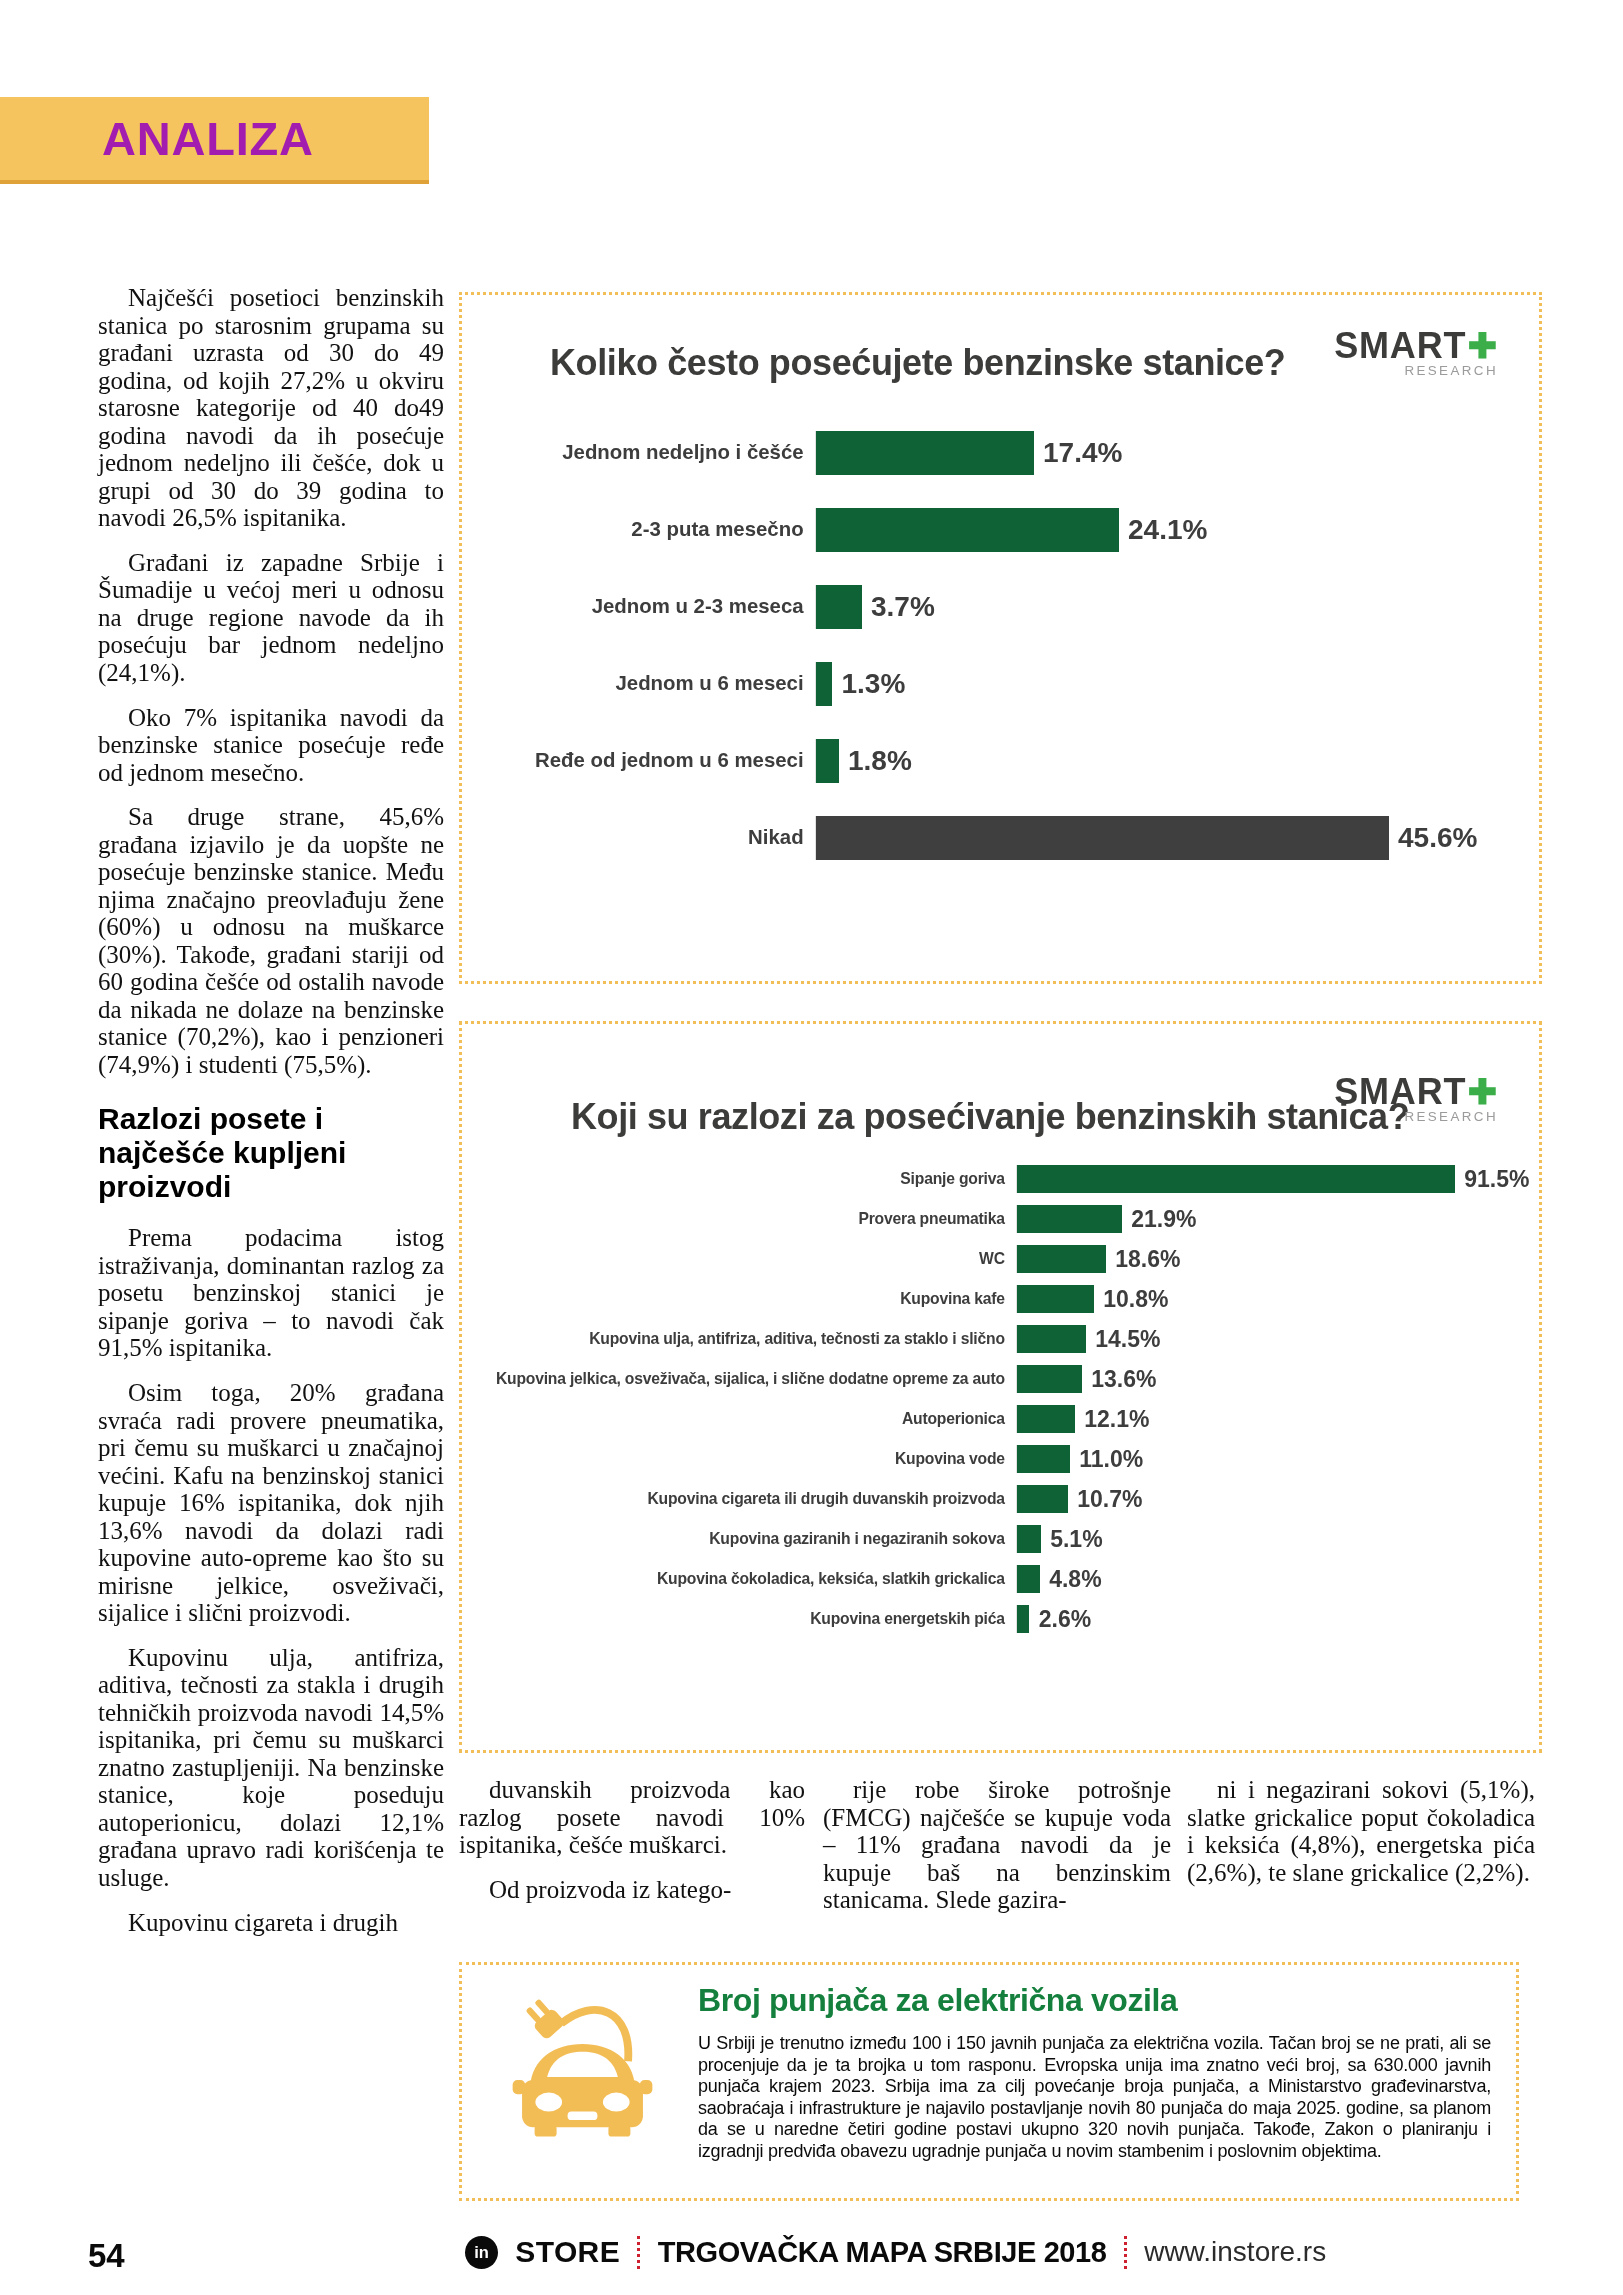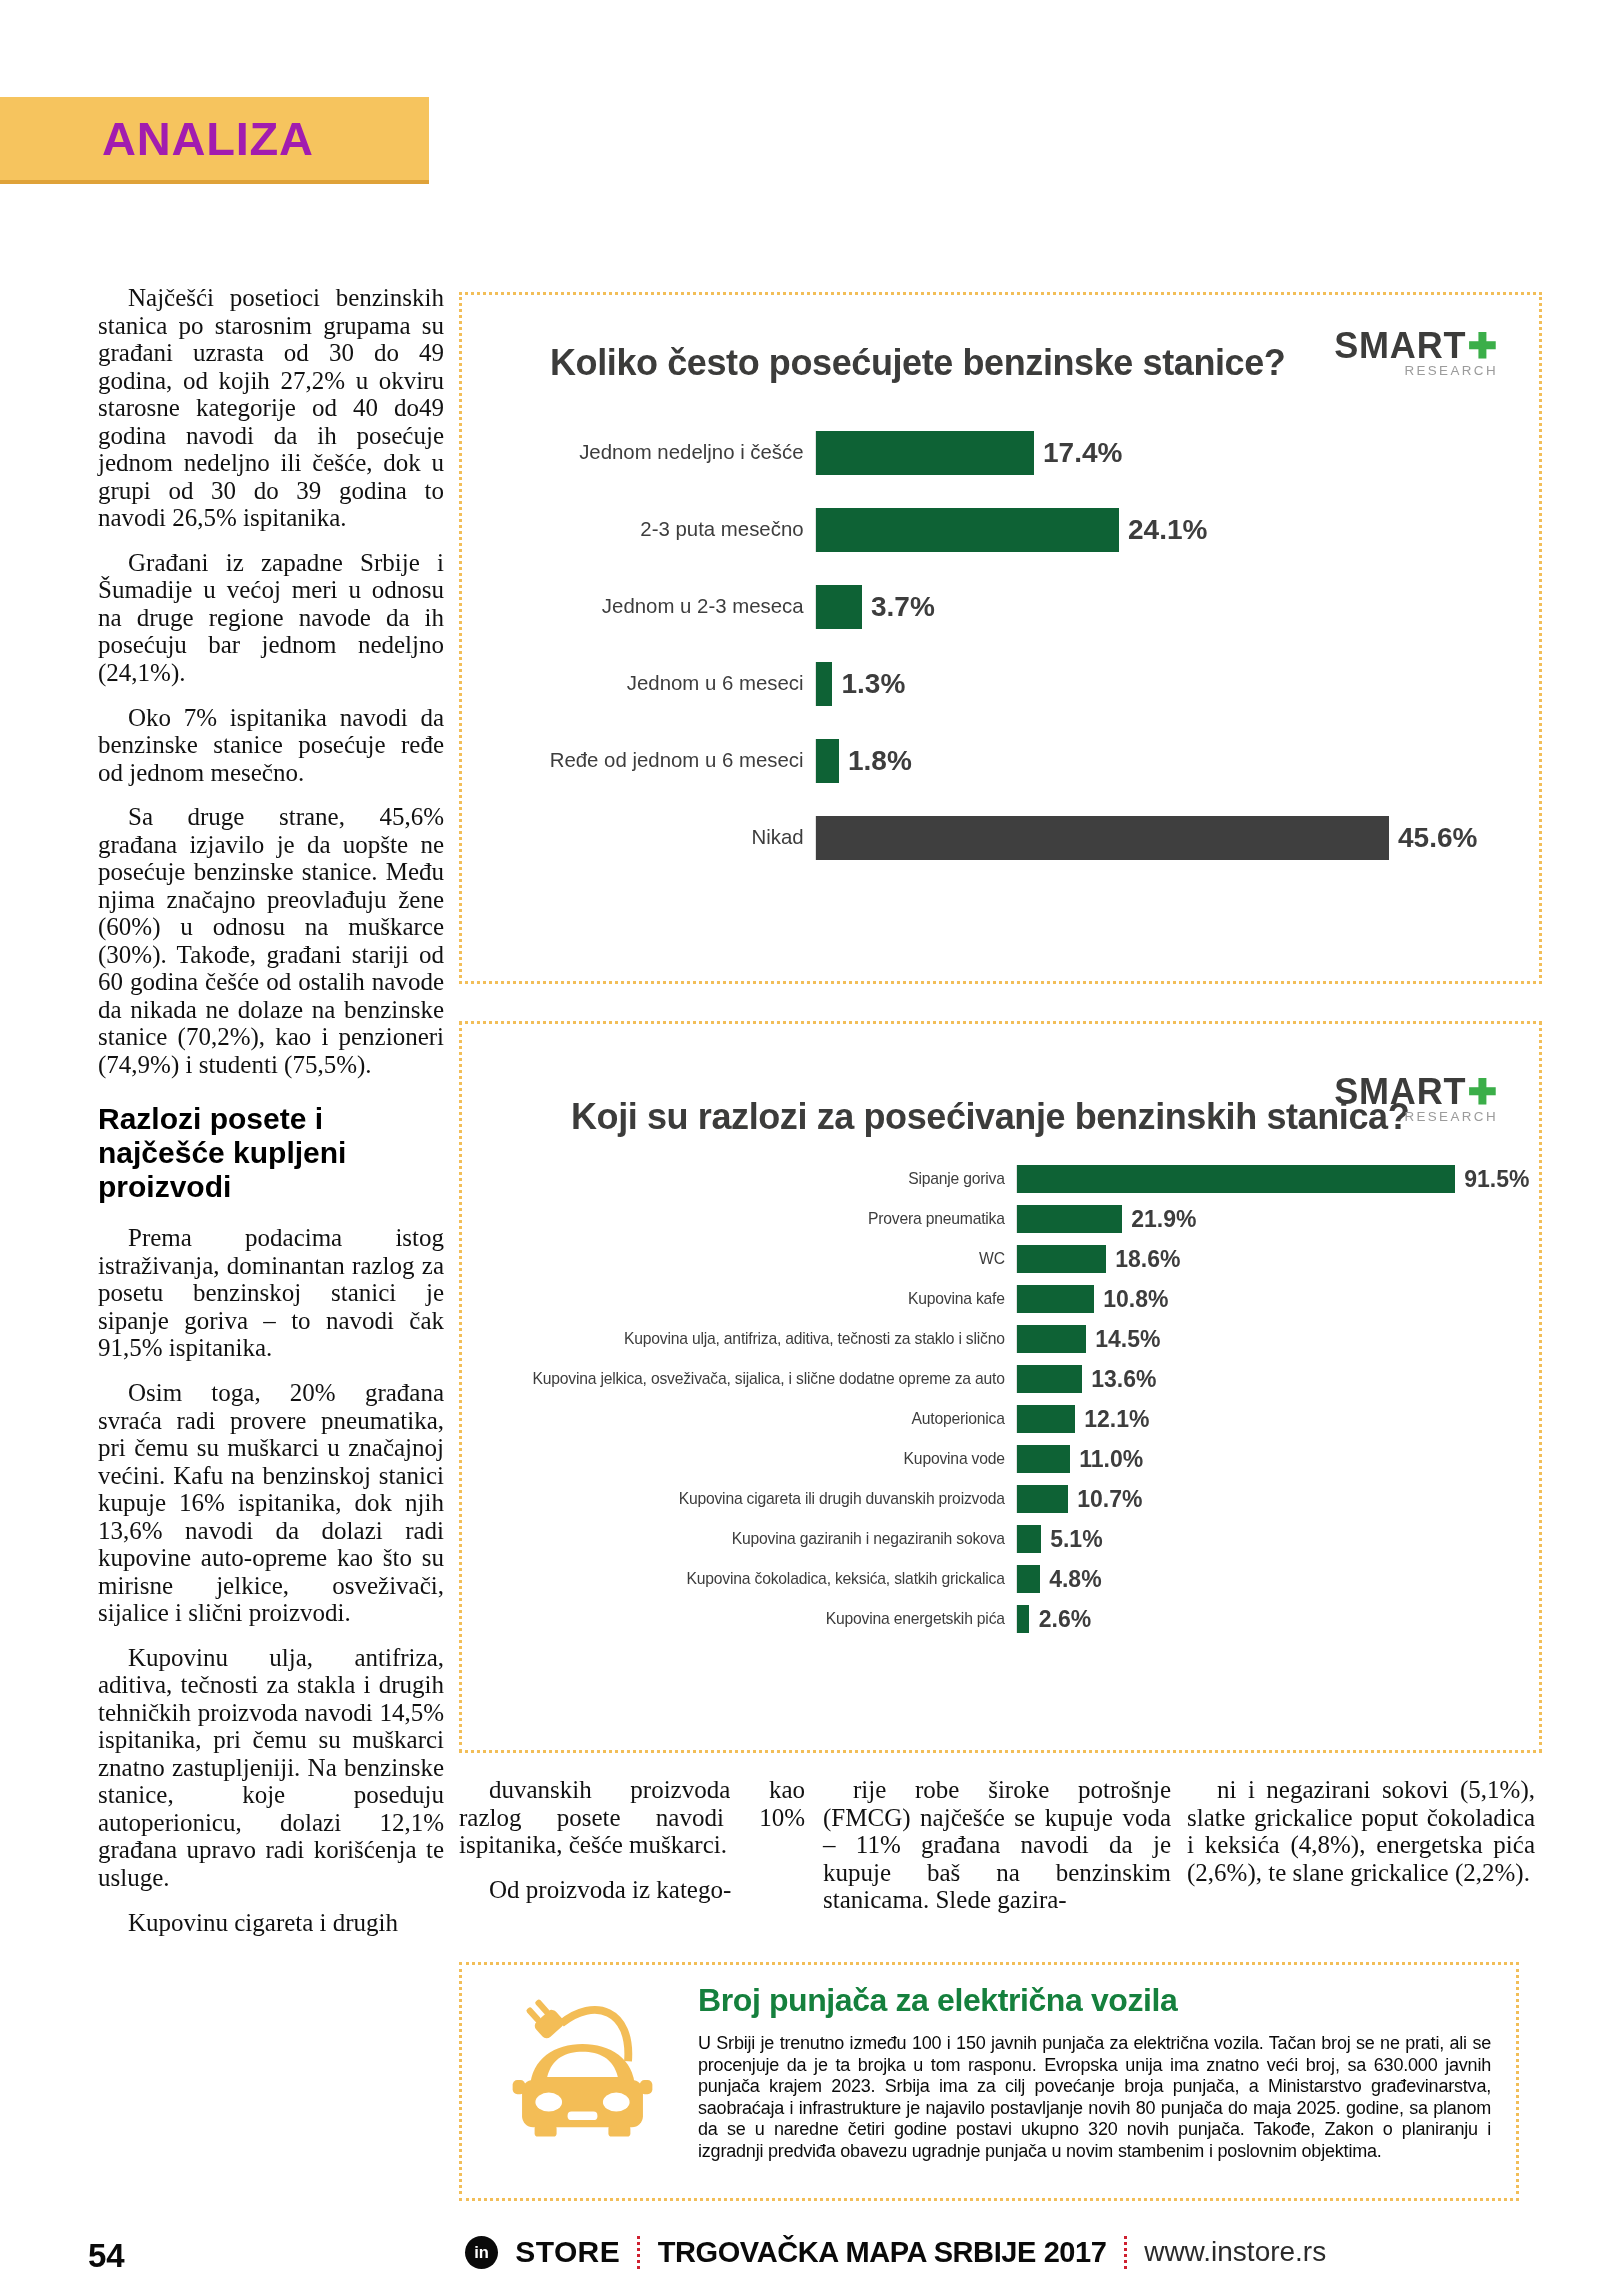--- a/index.html
+++ b/index.html
@@ -43,21 +43,21 @@
              color:#3c3c3b;letter-spacing:0.8px;line-height:35px;display:flex;align-items:center;}
   .smart-plus{color:#3BAE49;font-size:35px;margin-left:1.6px;line-height:31px;}
   .smart-research{font-family:"Liberation Sans",sans-serif;font-size:13.4px;color:#9b9b9b;
                   letter-spacing:2.4px;margin-top:0px;}
 
   
   .rows{position:absolute;font-family:"Liberation Sans",sans-serif;}
   #c1-rows{left:19.6px;top:119px;right:27.5px;}
   #c2-rows{left:11.8px;top:135px;right:6.3px;}
   .crow{display:flex;align-items:center;}
-  .clabel{text-align:right;padding-right:11px;font-weight:400;color:#3d3d3d;white-space:nowrap;flex:none;}
+  .clabel{text-align:right;padding-right:11px;font-weight:700;color:#3d3d3d;white-space:nowrap;flex:none;}
   .cbars{flex:1;display:flex;align-items:center;border-left:1.6px solid #e2e2e2;min-width:0;}
   .cbar{flex:none;}
   .cval{font-weight:700;color:#3d3d3d;margin-left:9.4px;white-space:nowrap;}
   .c1 .clabel{font-size:20.4px;}
   .c1 .cval{font-size:28px;}
   .c2 .clabel{font-size:15.7px;letter-spacing:-0.2px;}
   .c2 .cval{font-size:23px;}
 
   
   .ibx-title{position:absolute;left:236px;top:17.3px;font-family:"Liberation Sans",sans-serif;
@@ -287,19 +287,19 @@
     </div>
     <div class="ibx-title">Broj punjača za električna vozila</div>
     <div class="ibx-body">U Srbiji je trenutno između 100 i 150 javnih punjača za električna vozila. Tačan broj se ne prati, ali se procenjuje da je ta brojka u tom rasponu. Evropska unija ima znatno veći broj, sa 630.000 javnih punjača krajem 2023. Srbija ima za cilj povećanje broja punjača, a Ministarstvo građevinarstva, saobraćaja i infrastrukture je najavilo postavljanje novih 80 punjača do maja 2025. godine, sa planom da se u naredne četiri godine postavi ukupno 320 novih punjača. Takođe, Zakon o planiranju i izgradnji predviđa obavezu ugradnje punjača u novim stambenim i poslovnim objektima.</div>
   </div>
 
   <div class="pageno">54</div>
   <div class="footerbar">
     <span class="inmark">in</span>
     <span class="brand">STORE</span>
     <span class="fsep"></span>
-    <span class="pub">TRGOVAČKA MAPA SRBIJE 2017</span>
+    <span class="pub">TRGOVAČKA MAPA SRBIJE 2018</span>
     <span class="fsep"></span>
     <span class="url">www.instore.rs</span>
   </div>
 
 </div>
 
 
 </body></html>

